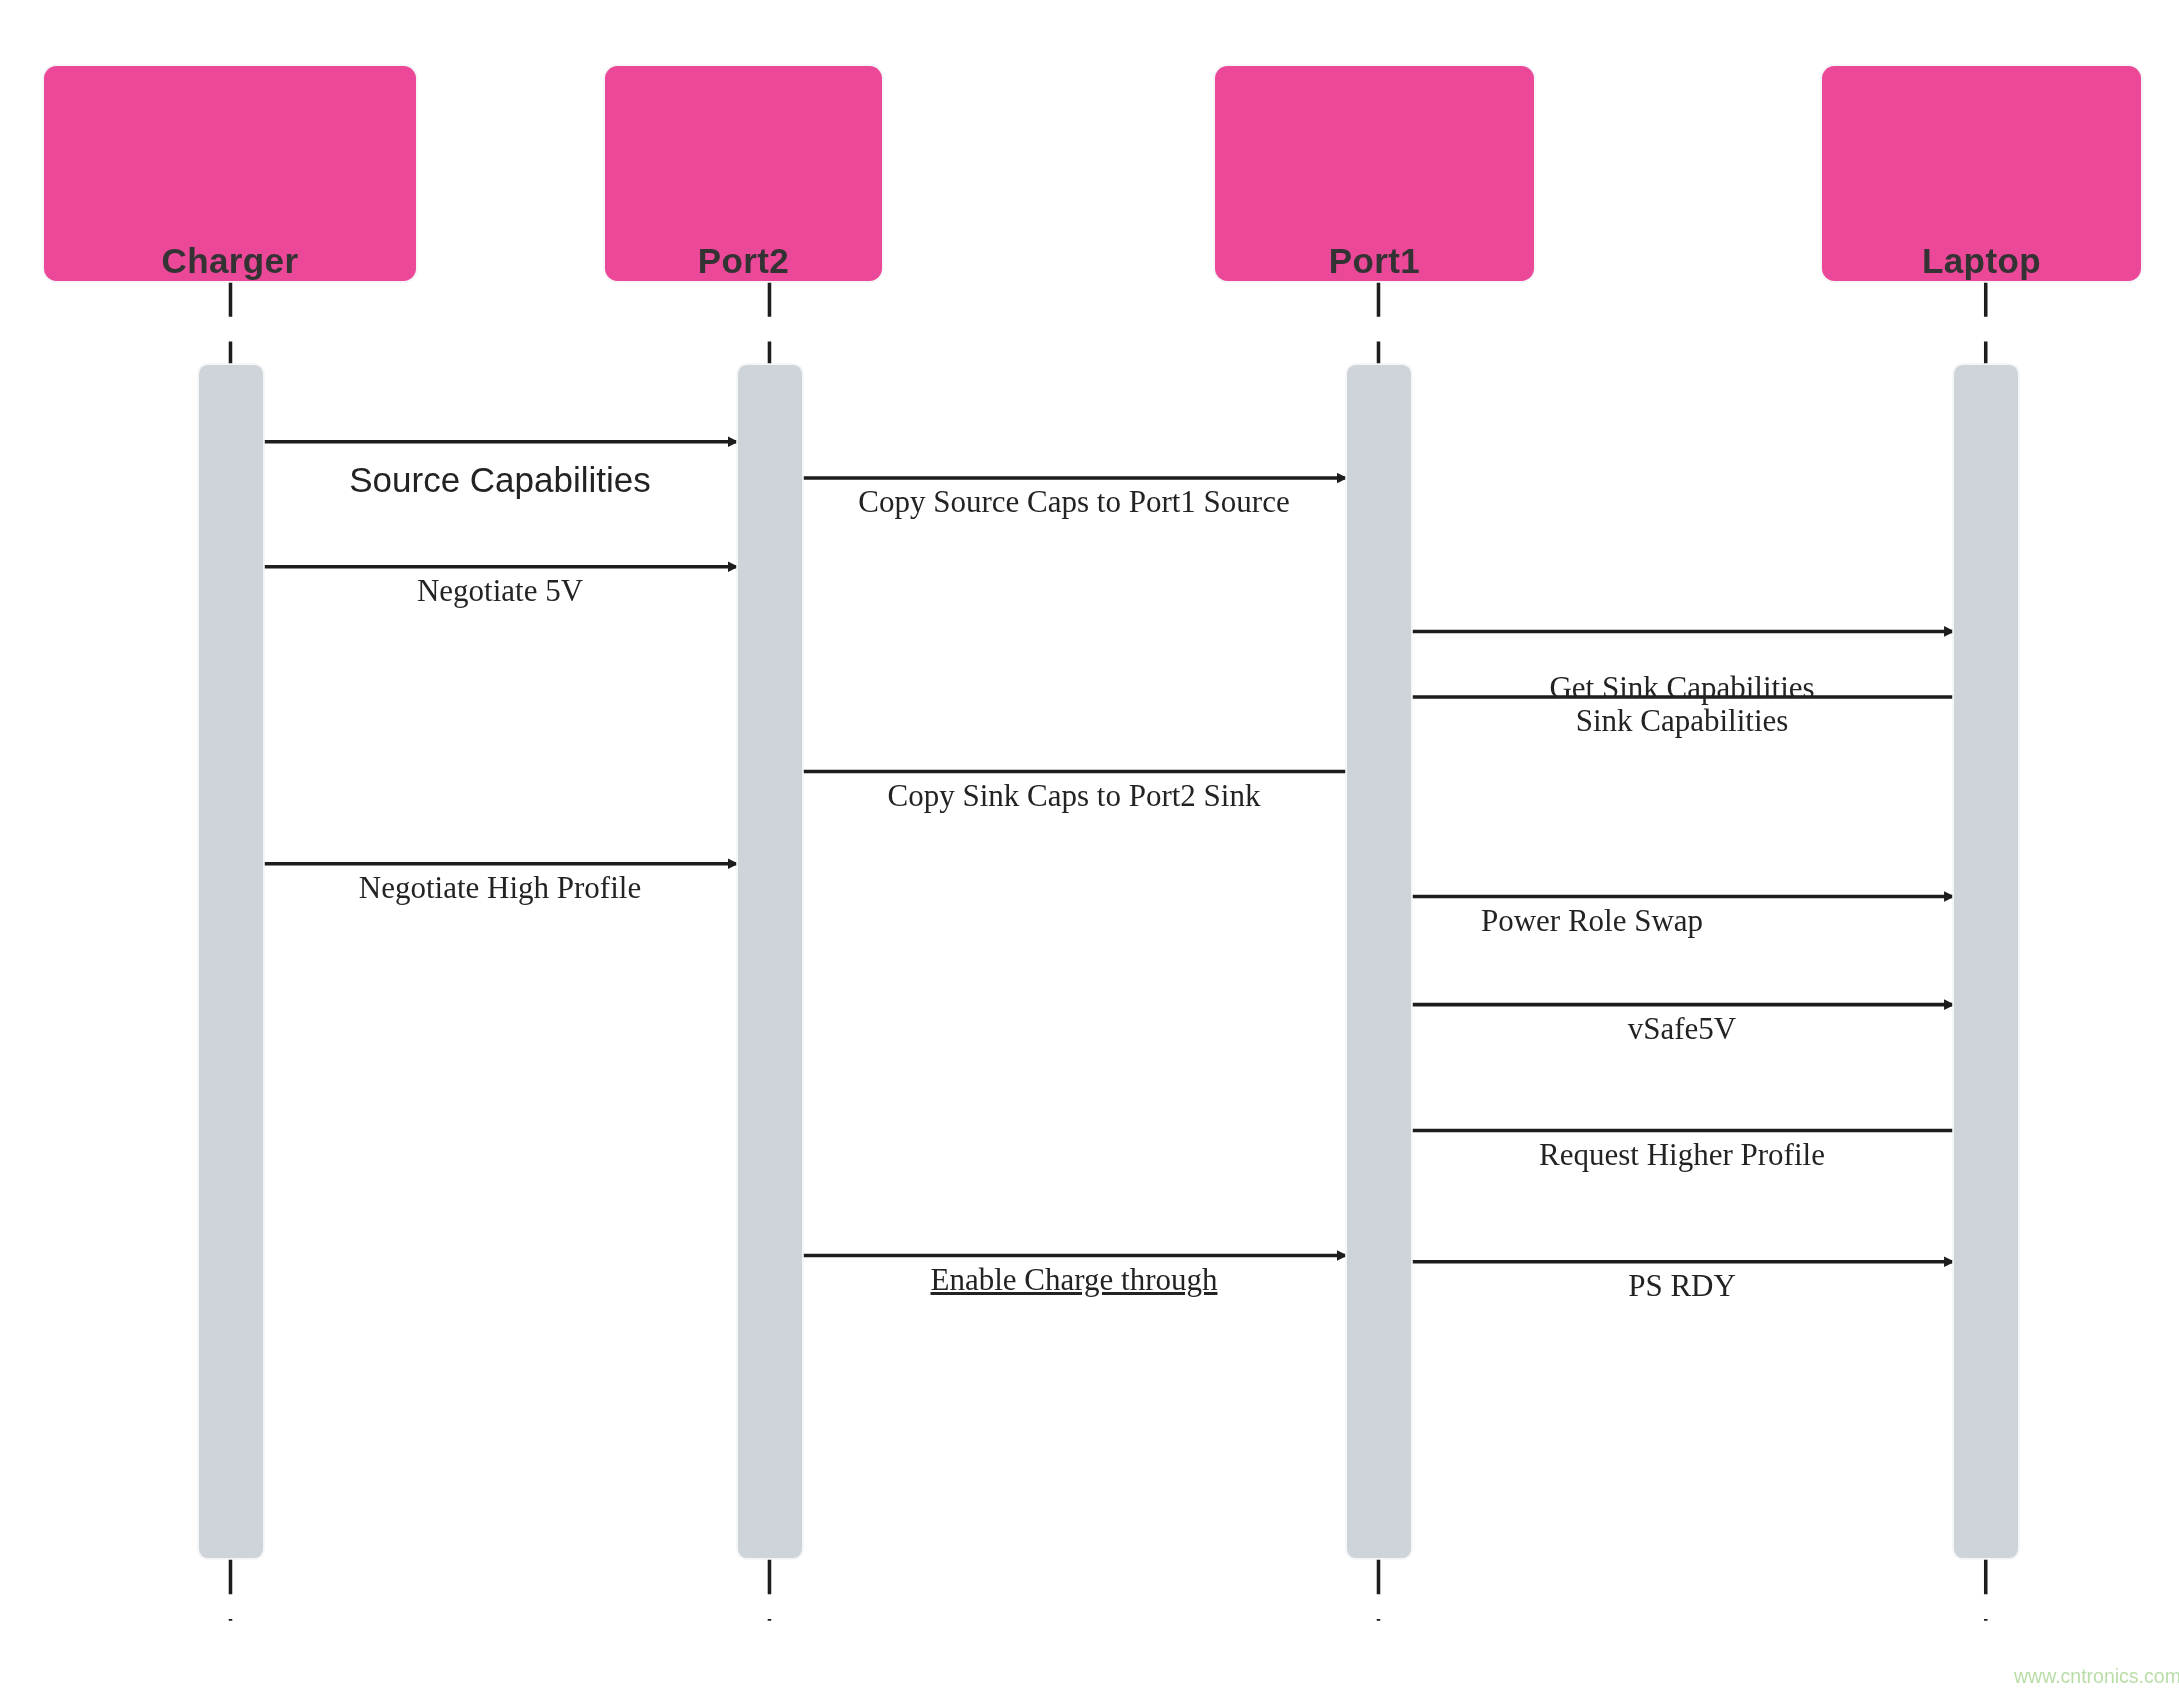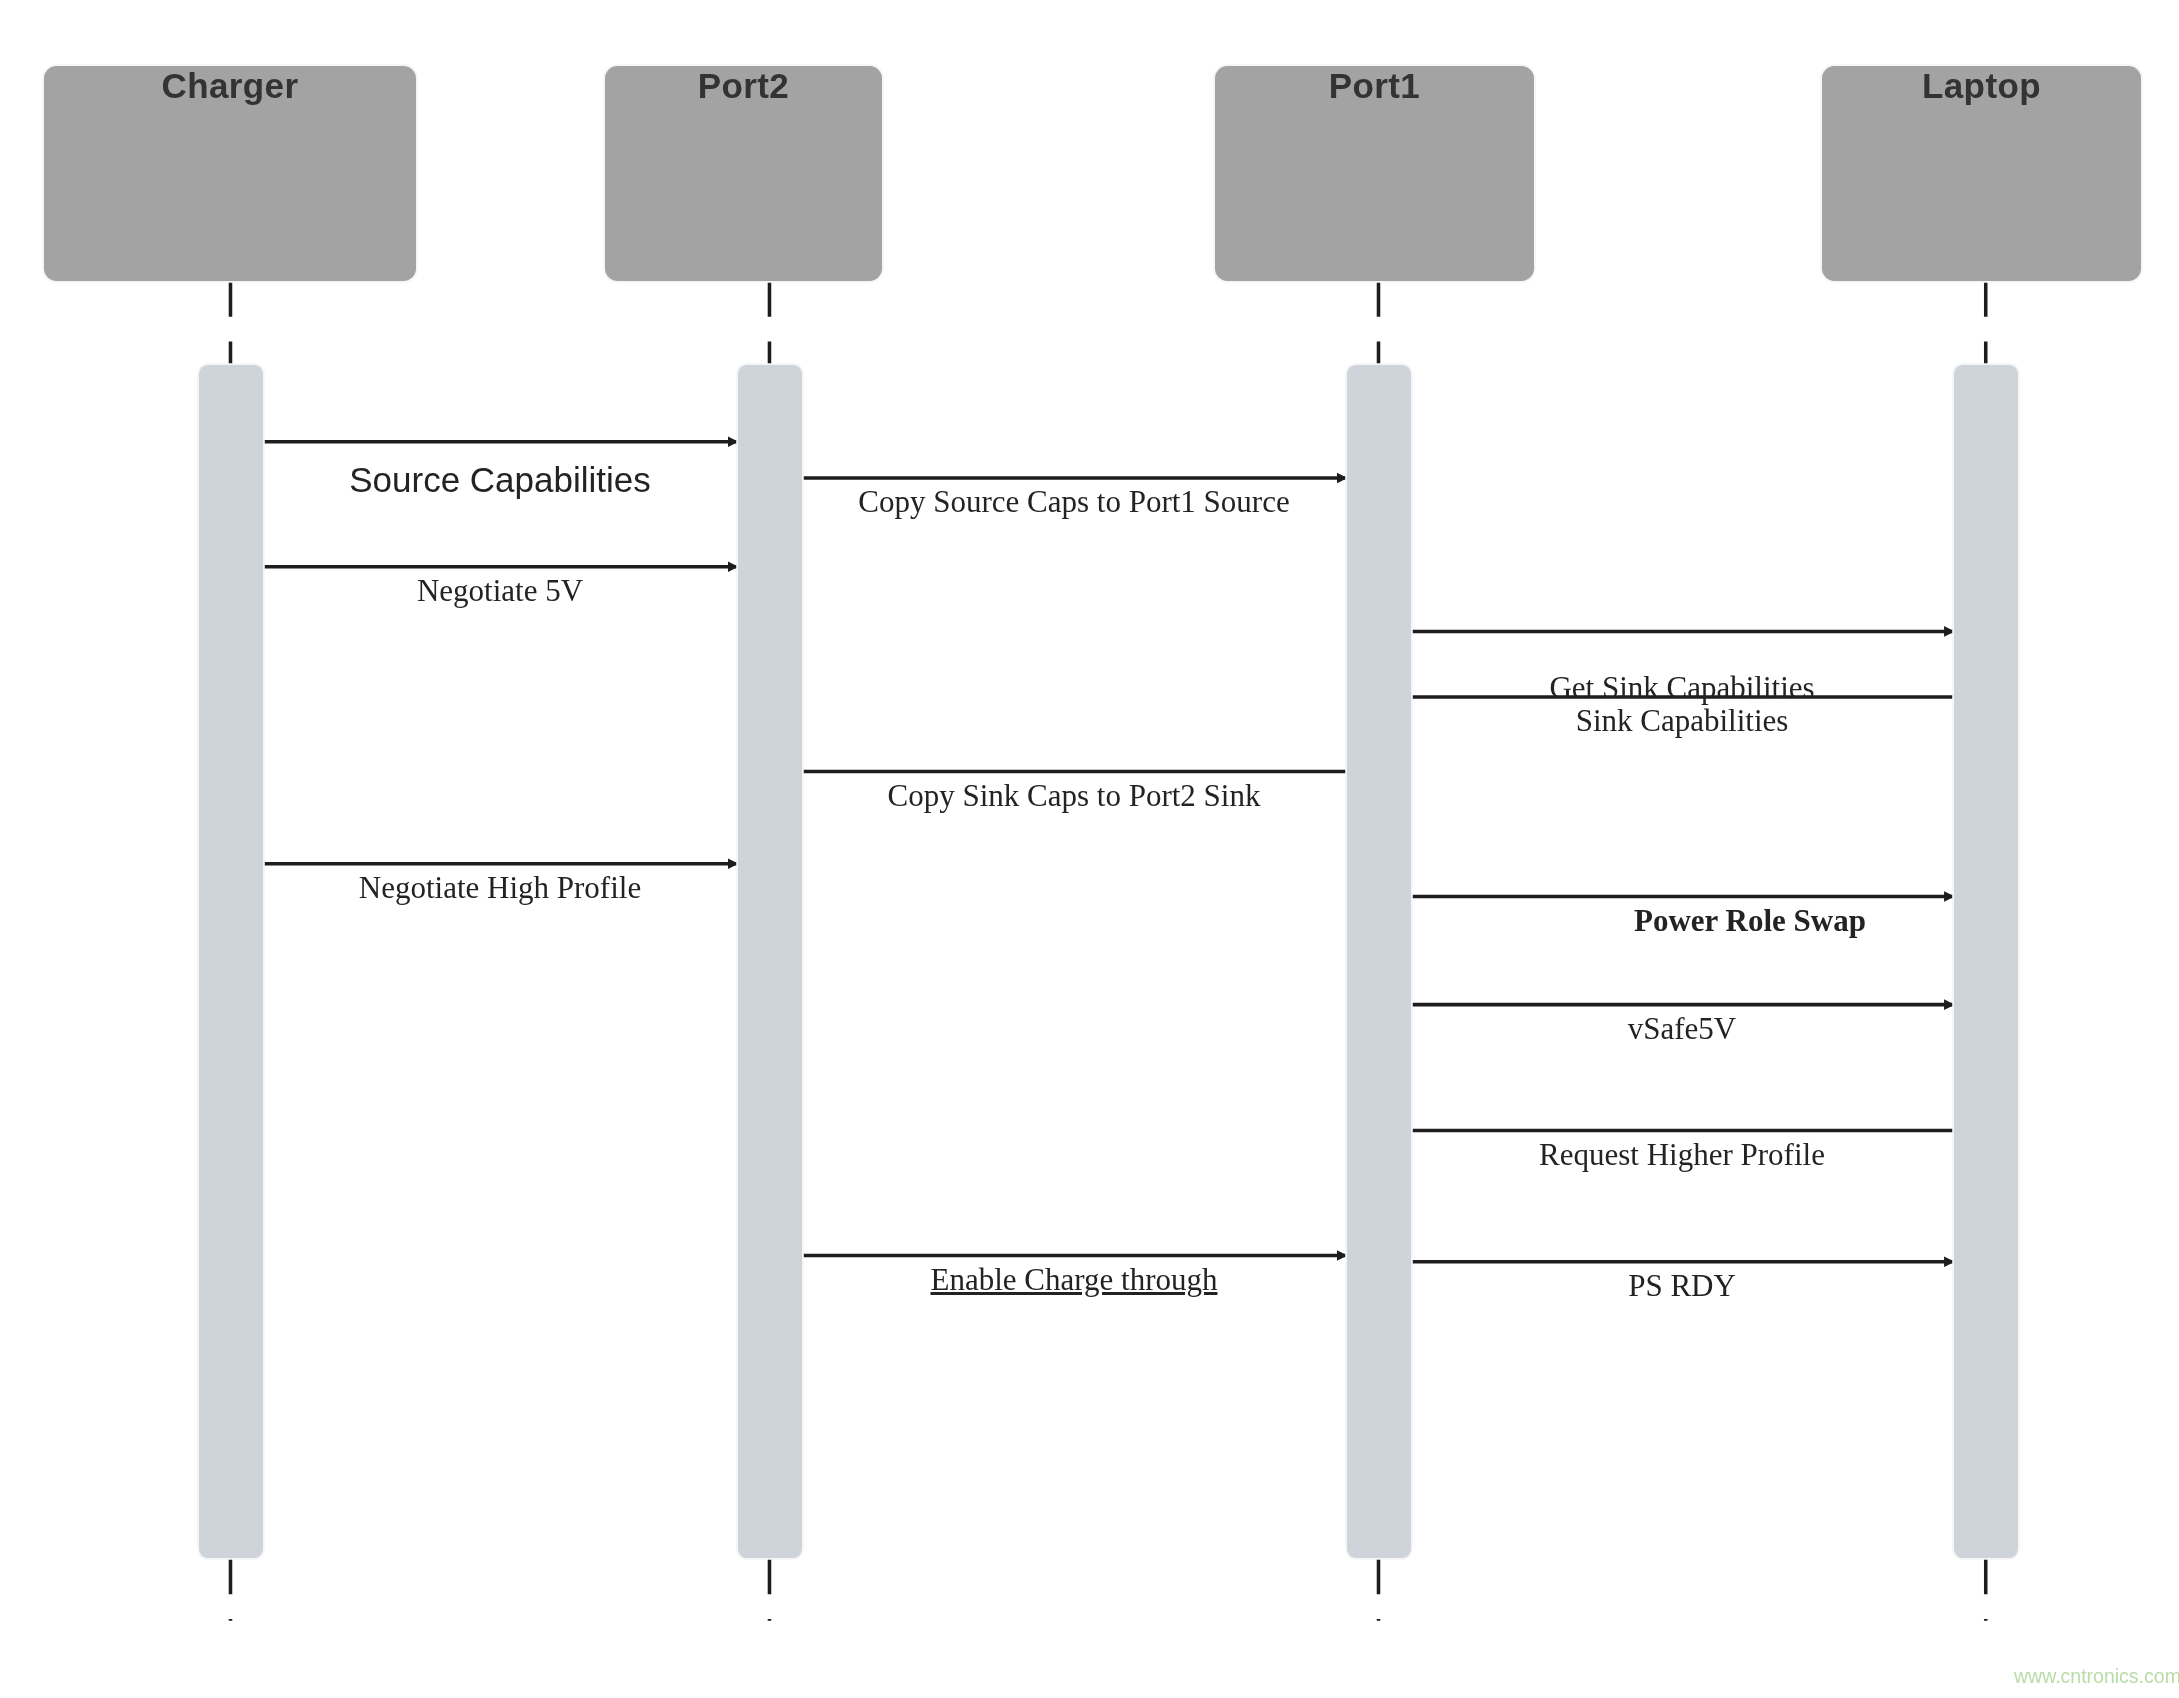--- a/index.html
+++ b/index.html
@@ -6,24 +6,24 @@
   html,body{margin:0;padding:0;background:#ffffff;}
   body{
     width:2179px;height:1699px;position:relative;overflow:hidden;
     font-family:"Liberation Serif", serif;
   }
   #canvas{position:absolute;left:0;top:0;width:2179px;height:1699px;}
   .svg-layer{position:absolute;left:0;top:0;width:2179px;height:1699px;}
 
   .actor-box{
     position:absolute;
-    background:#a3a3a3;
+    background:#ec4899;
     border-radius:12.4px;
     box-shadow:0 0 0 1.8px #f4f5f6;
-    display:flex;align-items:flex-start;justify-content:center;
+    display:flex;align-items:flex-end;justify-content:center;
   }
   .actor-label{
     font-family:"Liberation Sans", sans-serif;
     font-weight:bold;
     font-size:35px;
     color:#333333;
     letter-spacing:0.4px;
     white-space:nowrap;
   }
   .activation-bar{
@@ -112,21 +112,21 @@
       <div class="activation-bar" style="left: 1954px; top: 365px; width: 64px; height: 1193px;"></div>
     </div>
   <div id="label-layer">
       <div class="msg-label sans" style="left: 500px; top: 460px;">Source Capabilities</div>
       <div class="msg-label" style="left: 1074px; top: 484px;">Copy Source Caps to Port1 Source</div>
       <div class="msg-label" style="left: 500px; top: 573px;">Negotiate 5V</div>
       <div class="msg-label" style="left: 1682px; top: 638px; margin-top: 32px;">Get Sink Capabilities</div>
       <div class="msg-label" style="left: 1682px; top: 703px;">Sink Capabilities</div>
       <div class="msg-label" style="left: 1074px; top: 778px;">Copy Sink Caps to Port2 Sink</div>
       <div class="msg-label" style="left: 500px; top: 870px;">Negotiate High Profile</div>
-      <div class="msg-label" style="left: 1750px; top: 903px; font-weight: bold;">Power Role Swap</div>
+      <div class="msg-label" style="left: 1592px; top: 903px;">Power Role Swap</div>
       <div class="msg-label" style="left: 1682px; top: 1011px;">vSafe5V</div>
       <div class="msg-label" style="left: 1682px; top: 1137px;">Request Higher Profile</div>
       <div class="msg-label" style="left: 1074px; top: 1262px; text-decoration: underline;">Enable Charge through</div>
       <div class="msg-label" style="left: 1682px; top: 1268px;">PS RDY</div>
     </div>
 
   <div class="watermark" id="watermark" style="left: 2014px; top: 1665px;">www.cntronics.com</div>
 </div>
 
 

